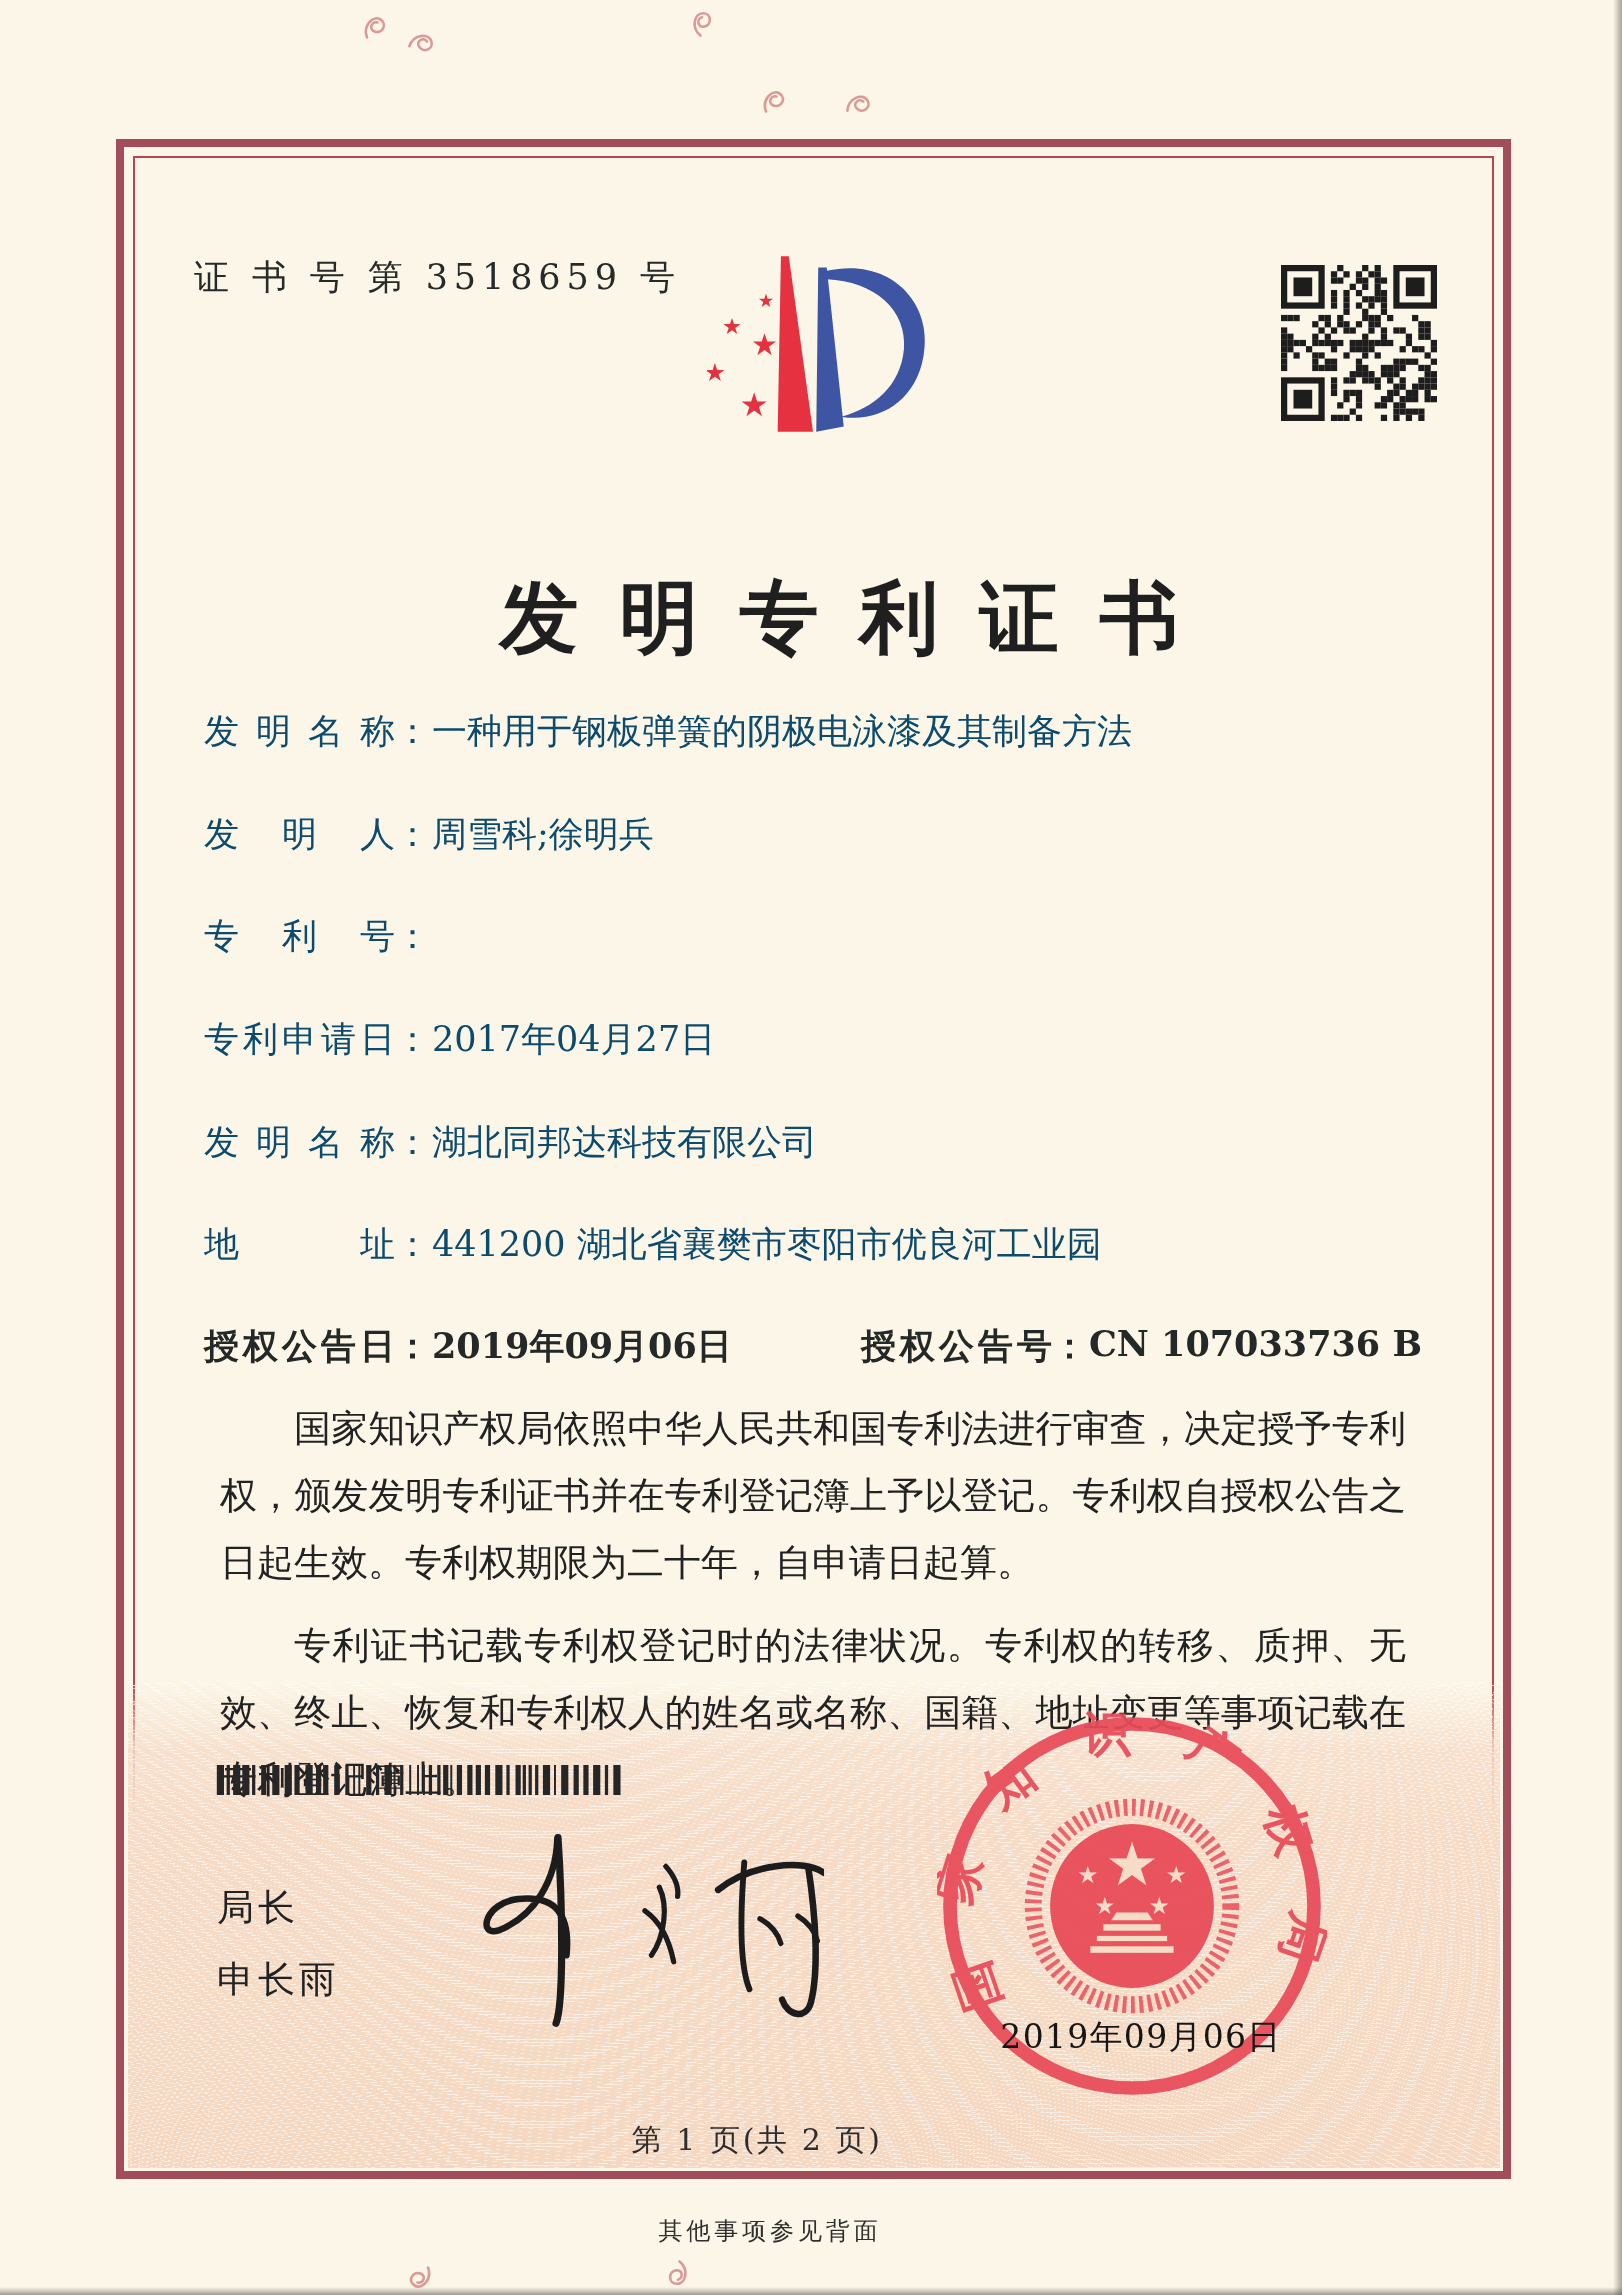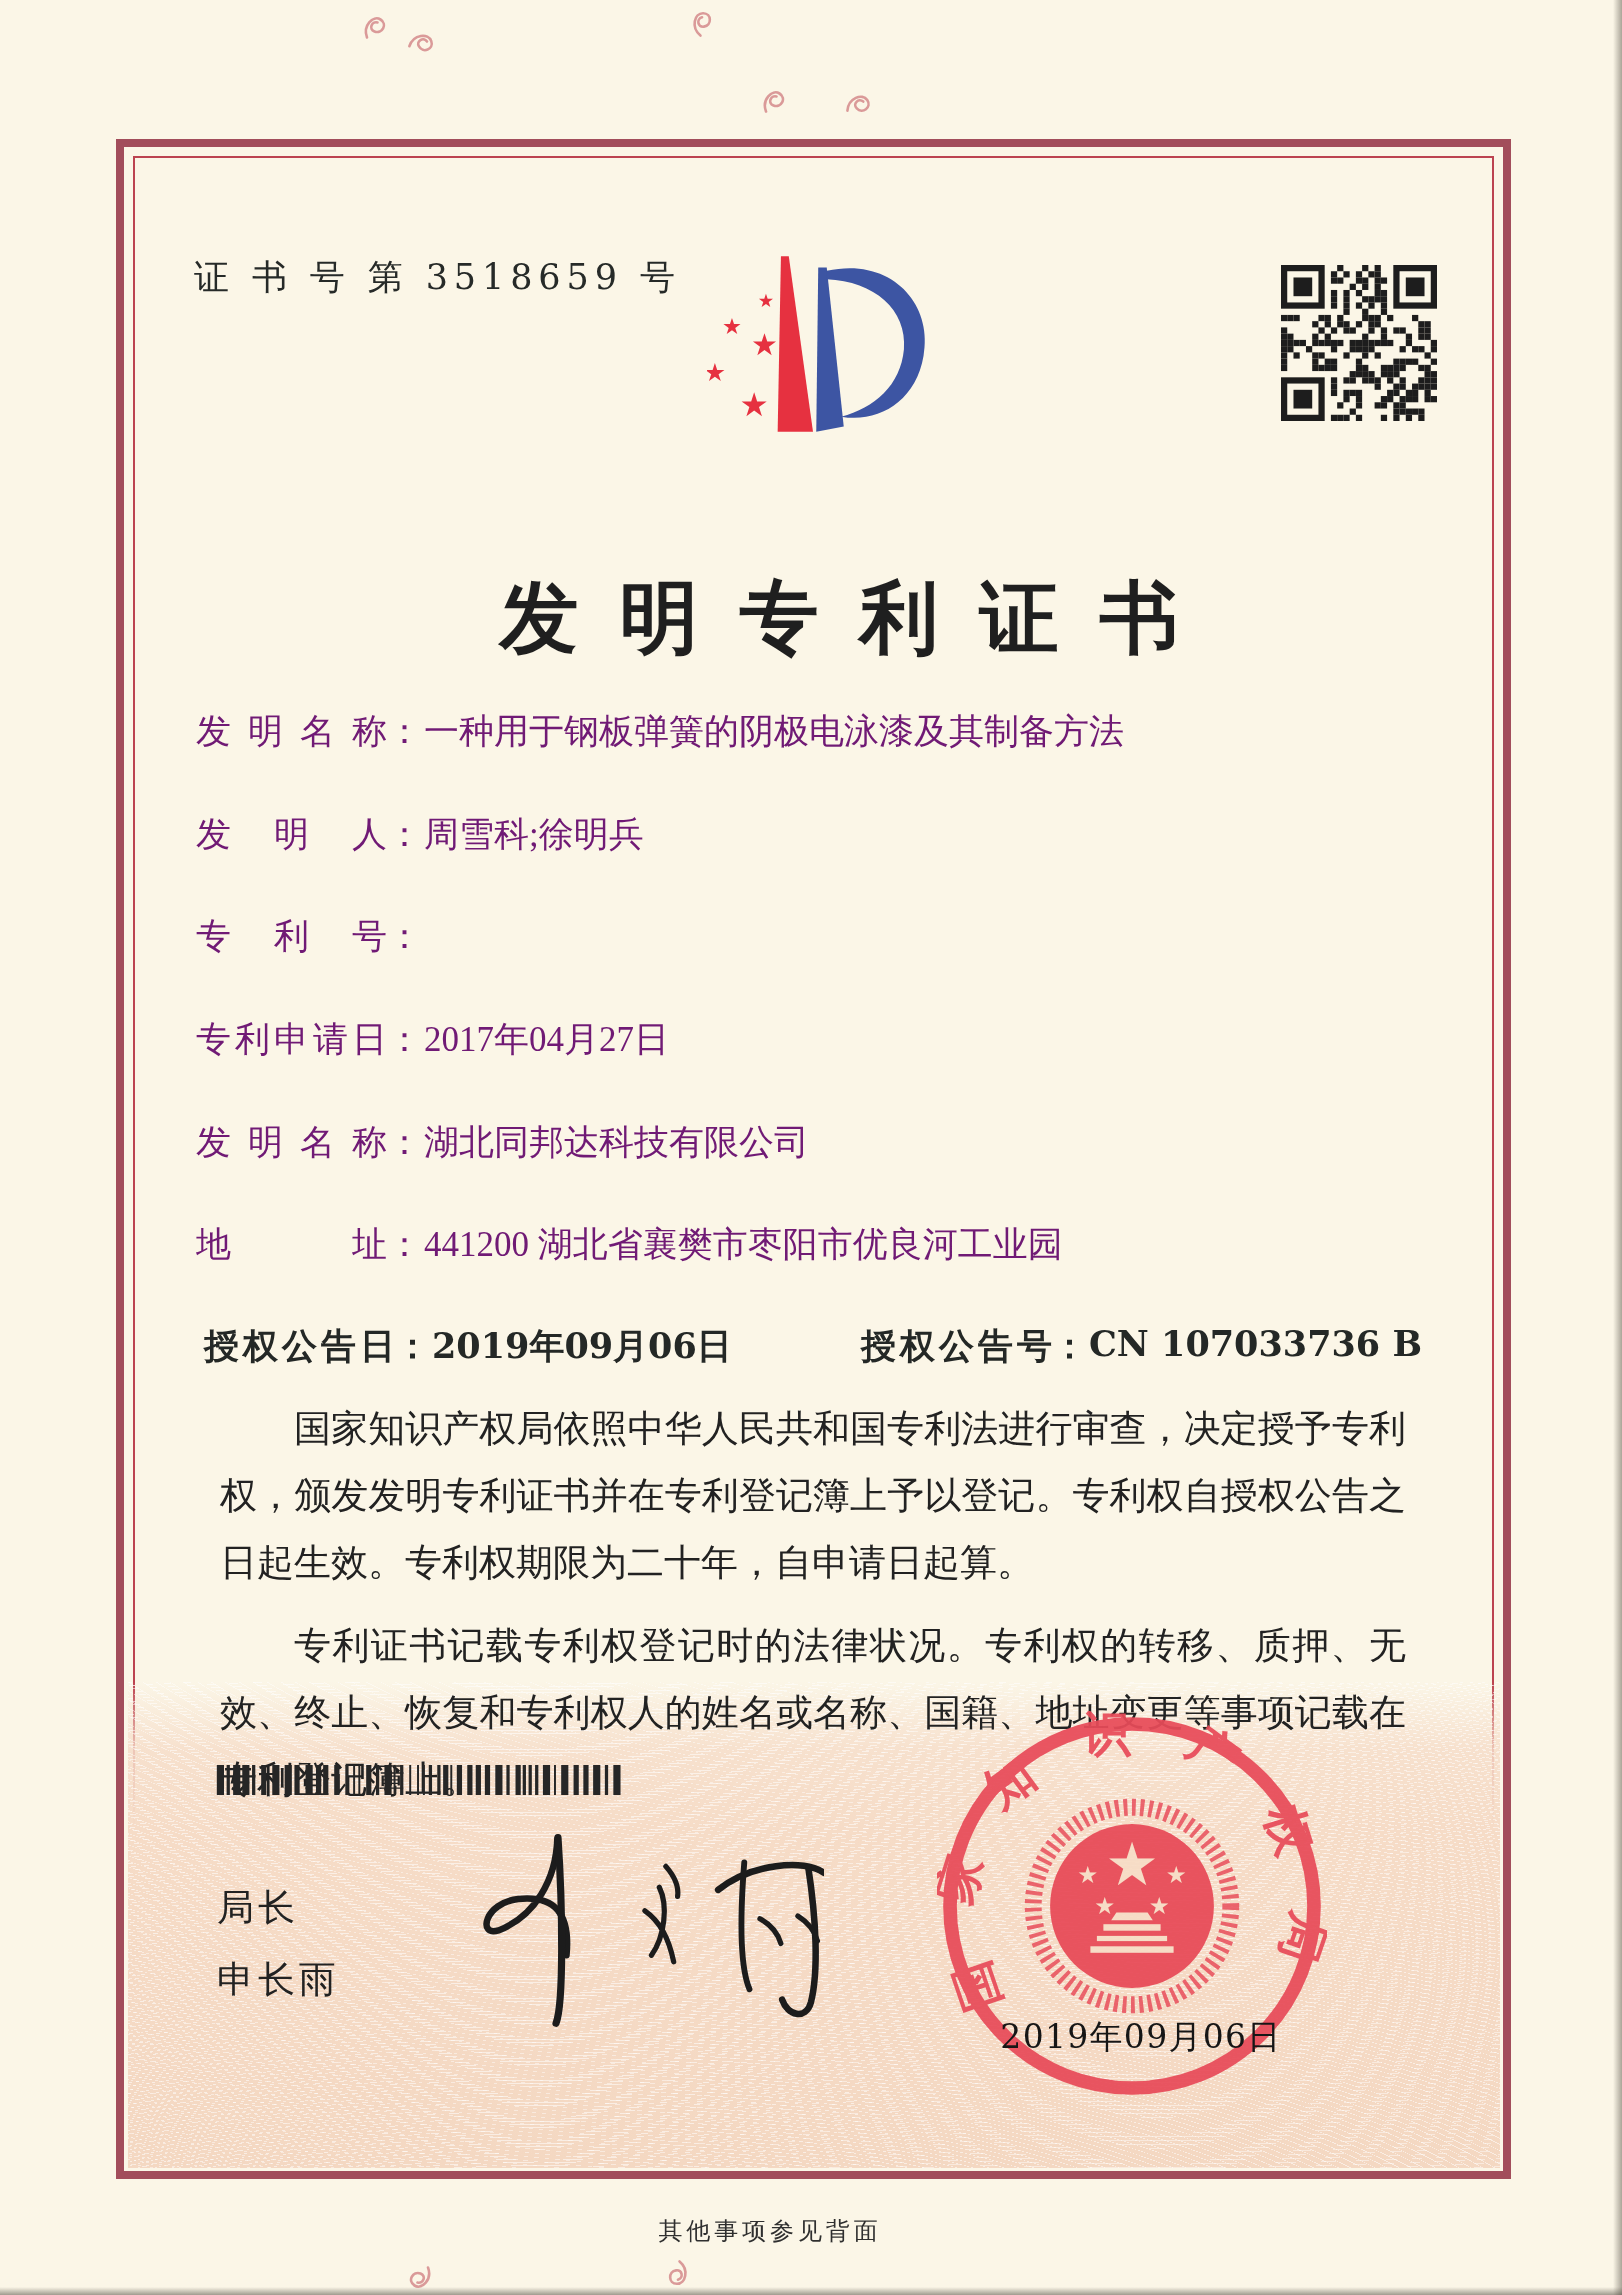--- a/index.html
+++ b/index.html
@@ -30,21 +30,21 @@
   .cert-no{
     position:absolute;left:166px;top:254px;font-size:35px;letter-spacing:5.9px;color:#262a28;margin-left:28px;
   }
   .logo{position:absolute;left:707px;top:251px;width:229px;height:190px;}
   .qr{position:absolute;left:1281px;top:265px;width:156px;height:156px;}
   .doc-title{
     position:absolute;left:0;top:566px;width:1623px;text-align:center;
     font-size:79px;font-weight:bold;letter-spacing:41px;color:#1f1f1f;padding-left:48px;
   }
   
-  .row{position:absolute;left:196px;font-size:35px;display:flex;white-space:nowrap;color:#701a75;font-family:Liberation Serif, serif;}
+  .row{position:absolute;left:204px;font-size:35px;display:flex;white-space:nowrap;color:#0c4a6e;}
   .row .lbl{display:inline-block;width:191px;text-align:justify;text-align-last:justify;}
   .row .colon{display:inline-block;width:37px;}
   .row .val{display:inline-block;}
   .row2{position:absolute;font-size:35px;display:flex;white-space:nowrap;color:#242826;font-weight:bold;}
   .row2 .lbl{display:inline-block;width:191px;text-align:justify;text-align-last:justify;}
   .row2 .colon{display:inline-block;width:37px;}
   
   .body-text{
     position:absolute;left:204px;top:1379px;width:1218px;
     font-size:37px;line-height:67px;text-align:justify;color:#222;
@@ -469,20 +469,21 @@
           <rect x="256" y="328" width="88" height="10"></rect>
           <rect x="246" y="346" width="108" height="8"></rect>
           <rect x="236" y="362" width="128" height="10"></rect>
         </g>
       </g>
     </svg>
   </div>
 
   <div class="seal-date">2019年09月06日</div>
 
+  <div class="page-indicator">第 1 页(共 2 页)</div>
   <div class="back-note">其他事项参见背面</div>
 
   <svg class="curl" style="left:361px;top:11.8px" viewBox="0 0 46 46" width="30" height="30">
       <use href="#curl"></use>
     </svg>
   <svg class="curl" style="left:408px;top:29px;transform:rotate(40deg)" viewBox="0 0 46 46" width="30" height="30">
       <use href="#curl"></use>
     </svg>
   <svg class="curl" style="left:688px;top:6.5px;transform:rotate(-30deg)" viewBox="0 0 46 46" width="30" height="30">
       <use href="#curl"></use>

